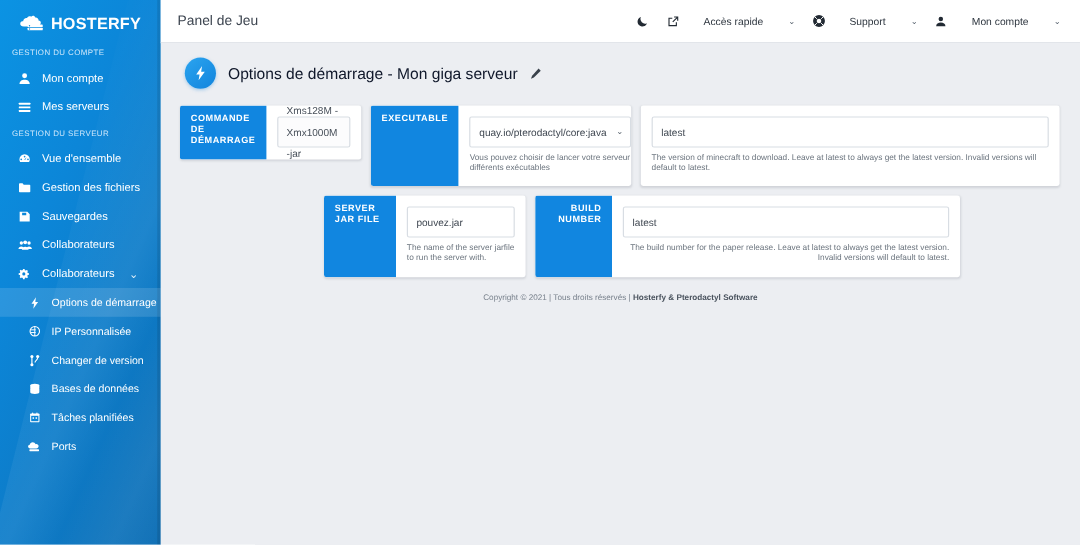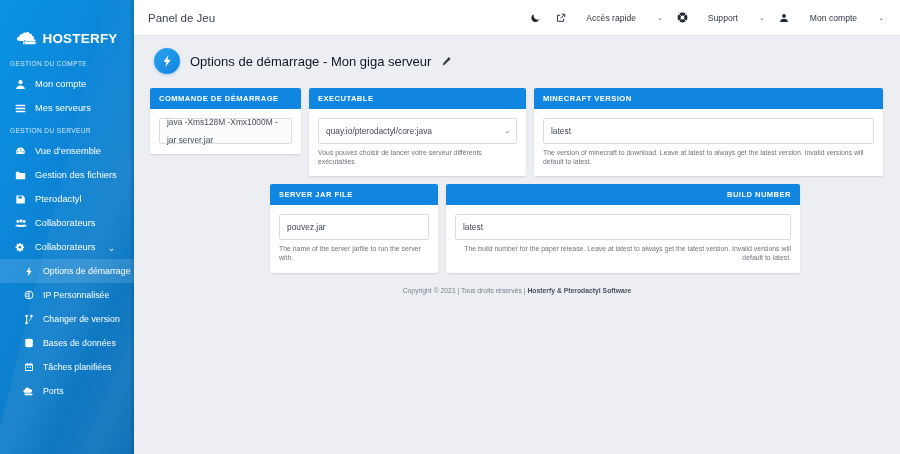--- a/index.html
+++ b/index.html
@@ -22,21 +22,21 @@
     width: 150px; height: 600px;
     background: linear-gradient(100deg, rgba(255,255,255,0.00) 0%, rgba(255,255,255,0.07) 40%, rgba(255,255,255,0.00) 55%, rgba(255,255,255,0.06) 72%, rgba(255,255,255,0.00) 90%);
     transform: rotate(14deg); pointer-events: none;
   }
   .sidebar::after {
     content: ""; position: absolute; top: 0; right: 0; width: 3px; height: 454px;
     background: rgba(0,0,0,0.10);
   }
   .logo {
     display: flex; align-items: center; justify-content: center;
-    gap: 4px; height: 34px; padding-top: 4px; position: relative; z-index: 2; margin-top: 19px;
+    gap: 4px; height: 34px; padding-top: 4px; position: relative; z-index: 2;
   }
   .logo-mark { width: 22px; height: 15px; position: relative; display: block; }
   .logo-text {
     color: #fff; font-size: 13.5px; font-weight: bold; letter-spacing: 0.2px;
   }
   .nav-section {
     color: #cfe8fb; font-size: 6.6px; letter-spacing: 0.35px;
     padding: 7px 0 5px 10px; position: relative; z-index: 2; text-transform: uppercase;
   }
   .nav-item {
@@ -79,21 +79,21 @@
   }
   .page-title { font-size: 13px; color: #0f172a; }
   .edit-ico { width: 12px; height: 12px; display: inline-flex; align-items: center; cursor: pointer; }
 
   .row { display: flex; gap: 8px; align-items: flex-start; }
   .row + .row { margin-top: 8px; }
 
   .card {
     background: #ffffff; border-radius: 2px;
     box-shadow: 0 1px 2px rgba(20,30,50,.13);
-    overflow: hidden; display: flex; flex-direction: column;
+    overflow: hidden; display: flex; flex-direction: row;
   }
   .card-head {
     background: #1186e0; color: #fff;
     font-size: 7.6px; font-weight: bold; letter-spacing: .45px;
     padding: 6px 9px 6px 9px; text-transform: uppercase;
   }
   .card-body { padding: 9px 9px 10px 9px; }
   .field {
     width: 100%; height: 26px; border: 1px solid #d8dde3; border-radius: 2px;
     background: #fff; font-family: "Liberation Sans", sans-serif;
@@ -187,21 +187,21 @@
       </span>
       <span>Gestion des fichiers</span>
     </div>
 
     <div class="nav-item">
       <span class="nav-ico">
         <svg width="11" height="11" viewBox="0 0 16 16" fill="#fff">
             <path d="M2 2.2h9.4L14.2 5v8.8H2zM5 3.4v3h5v-3zm-.6 5.4h7.2v4H4.4z"></path>
           </svg>
       </span>
-      <span>Pterodactyl</span>
+      <span>Sauvegardes</span>
     </div>
 
     <div class="nav-item">
       <span class="nav-ico">
         <svg width="12" height="11" viewBox="0 0 18 16" fill="#fff">
             <circle cx="4.2" cy="5" r="2.1"></circle>
             <circle cx="13.8" cy="5" r="2.1"></circle>
             <circle cx="9" cy="4.2" r="2.4"></circle>
             <path d="M.6 12.6c0-2 1.6-3.2 3.6-3.2s3.6 1.2 3.6 3.2zM10.2 12.6c0-2 1.6-3.2 3.6-3.2s3.6 1.2 3.6 3.2zM4.8 13.4c0-2.3 1.9-3.7 4.2-3.7s4.2 1.4 4.2 3.7z"></path>
           </svg>
@@ -365,21 +365,20 @@
           <div class="card-body">
             <div class="select-wrap">
               <div class="field">quay.io/pterodactyl/core:java</div>
               <span class="select-caret">⌄</span>
             </div>
             <div class="help">Vous pouvez choisir de lancer votre serveur différents exécutables</div>
           </div>
         </div>
 
         <div class="card c-mc">
-          <div class="card-head">MINECRAFT VERSION</div>
           <div class="card-body">
             <div class="field">latest</div>
             <div class="help">The version of minecraft to download. Leave at latest to always get the latest version. Invalid versions will default to latest.</div>
           </div>
         </div>
       </div>
 
       <div class="row">
         <div class="spacer-left"></div>
 

